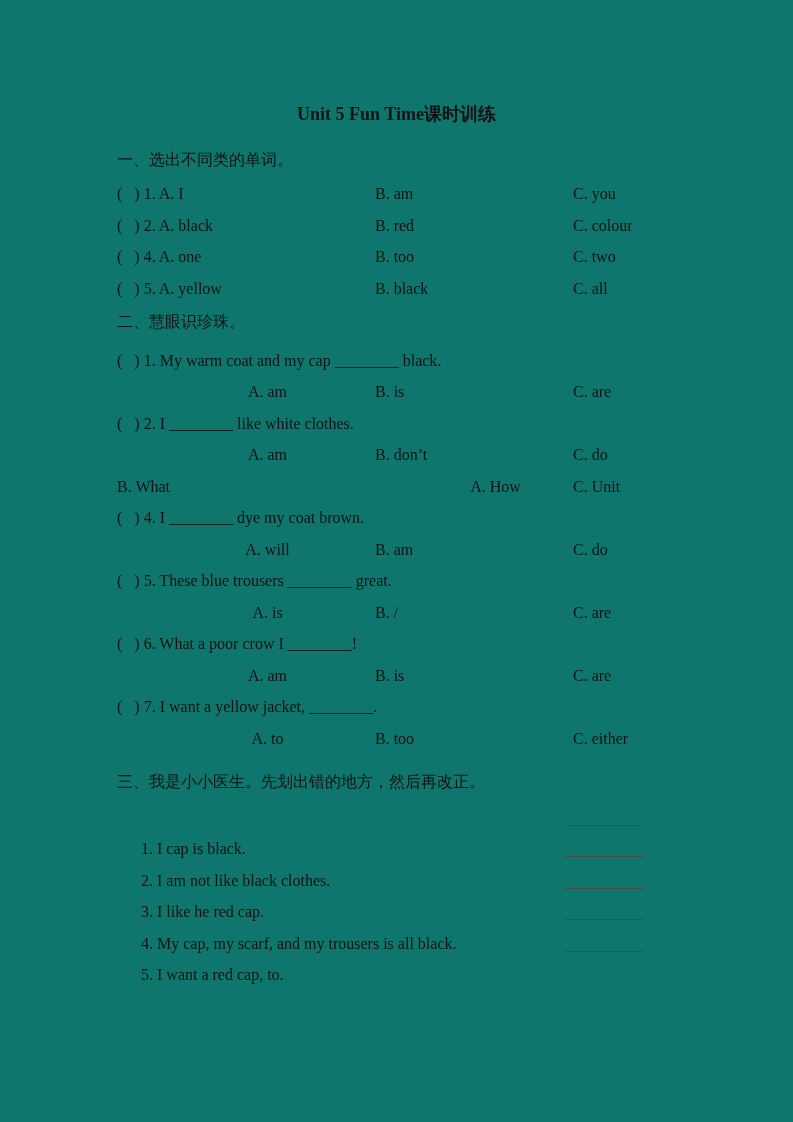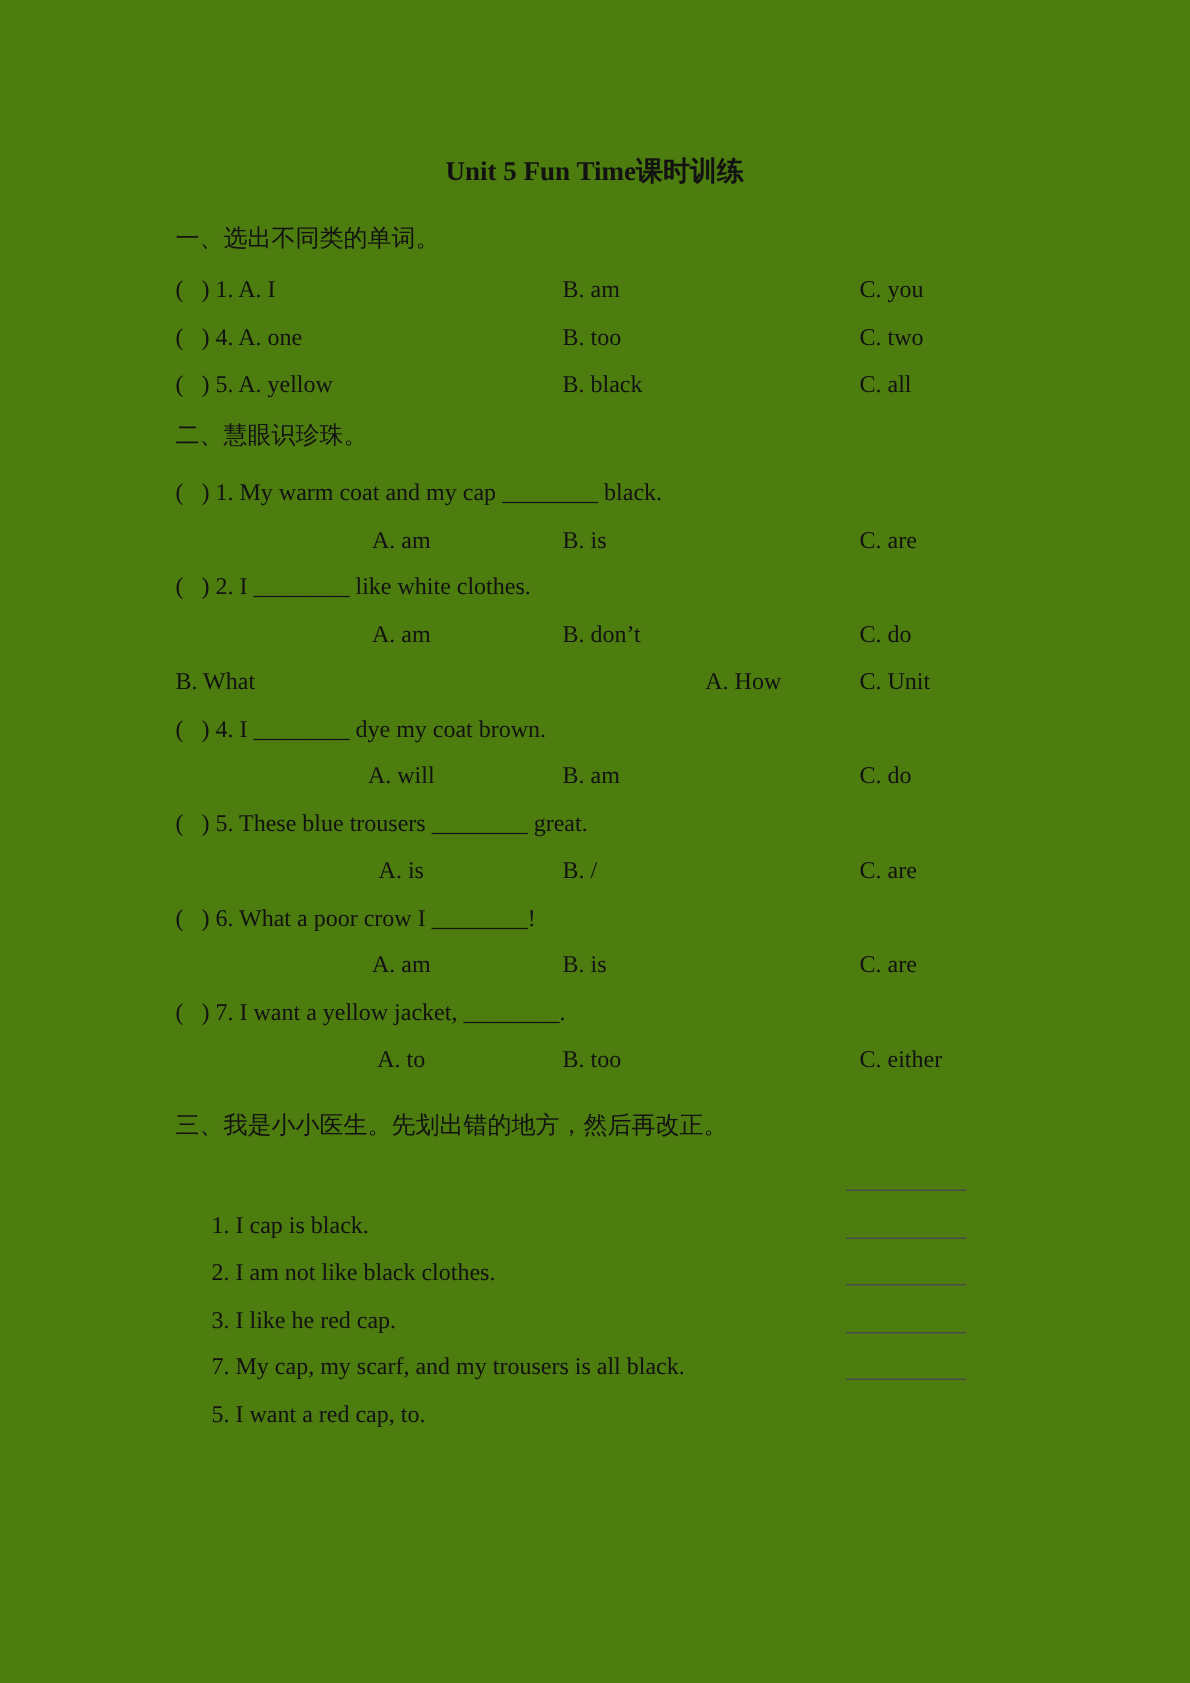--- a/index.html
+++ b/index.html
@@ -1,20 +1,20 @@
 <!DOCTYPE html>
 <html><head>
 <meta charset="utf-8">
 <style>
   html, body { margin: 0; padding: 0; background: #ffffff; }
   .page {
     position: relative;
     width: 793px;
     height: 1122px;
-    background: #4d7c0f;
+    background: #0f766e;
     color: #121212;
     font-family: "Liberation Serif", "DejaVu Serif", serif;
     font-size: 16px;
     overflow: hidden;
   }
   .title {
     text-align: center;
     font-weight: bold;
     font-size: 18px;
     margin-top: 99px;
@@ -57,20 +57,25 @@
   <div class="title">Unit 5 Fun Time课时训练</div>
 
   <div class="content">
 
     <div class="line h1">一、选出不同类的单词。</div>
 
     <div class="line row3 first-row">
       <span class="cell">(&nbsp;&nbsp;&nbsp;) 1. A. I</span>
       <span class="cell">B. am</span>
       <span class="cell">C. you</span>
+    </div>
+    <div class="line row3">
+      <span class="cell">(&nbsp;&nbsp;&nbsp;) 2. A. black</span>
+      <span class="cell">B. red</span>
+      <span class="cell">C. colour</span>
     </div>
     <div class="line row3">
       <span class="cell">(&nbsp;&nbsp;&nbsp;) 4. A. one</span>
       <span class="cell">B. too</span>
       <span class="cell">C. two</span>
     </div>
     <div class="line row3">
       <span class="cell">(&nbsp;&nbsp;&nbsp;) 5. A. yellow</span>
       <span class="cell">B. black</span>
       <span class="cell">C. all</span>
@@ -134,21 +139,21 @@
     </div>
     <div class="line item">
       <span>2. I am not like black clothes.</span>
       <span class="ans-line"></span>
     </div>
     <div class="line item">
       <span>3. I like he red cap.</span>
       <span class="ans-line"></span>
     </div>
     <div class="line item">
-      <span>7. My cap, my scarf, and my trousers is all black.</span>
+      <span>4. My cap, my scarf, and my trousers is all black.</span>
       <span class="ans-line"></span>
     </div>
     <div class="line item">
       <span>5. I want a red cap, to.</span>
       <span class="ans-line"></span>
     </div>
 
   </div>
 </div>
 

